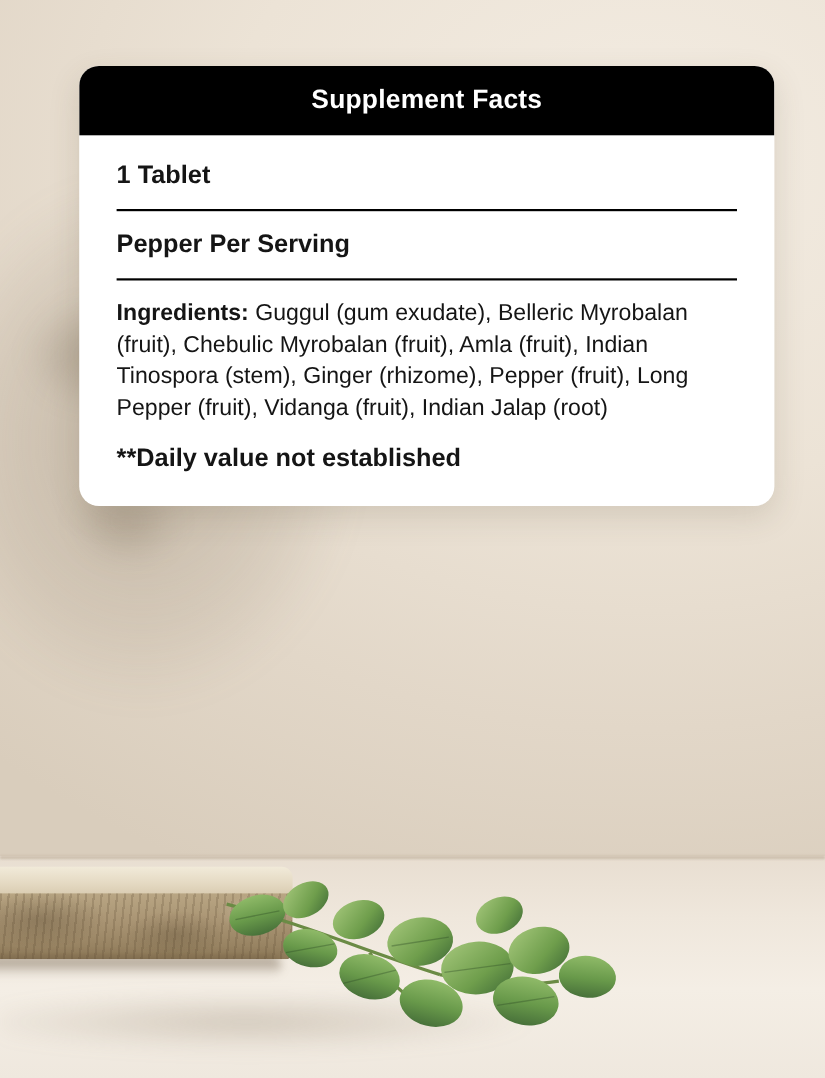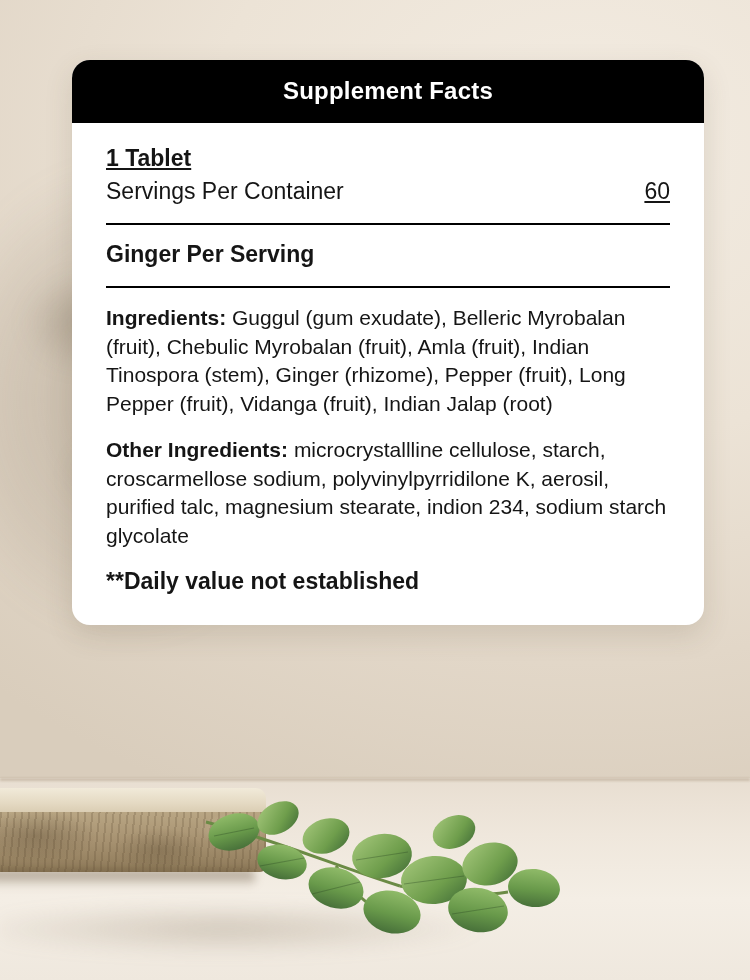--- a/index.html
+++ b/index.html
@@ -136,21 +136,21 @@
     color: #151515;
   }
 
   .row {
     display: flex;
     align-items: baseline;
     justify-content: space-between;
     margin: 0 0 6px 0;
   }
   .row .lbl { font-size: 23px; }
-  .row .val { font-size: 23px; text-align: right; text-decoration: underline; }
+  .row .val { font-size: 23px; text-align: right; }
   .row.bold .lbl, .row.bold .val { font-weight: bold; }
   .row.strong-title .lbl { font-weight: bold; font-size: 23px; }
 
   .rule {
     height: 2px;
     background: #000;
     margin: 18px 0 16px 0;
   }
 
   .para {
@@ -231,43 +231,35 @@
   <div class="panel">
 
     <div class="panel-header">Supplement Facts</div>
 
     <div class="panel-body">
 
       <div class="row bold">
         <span class="val">1 Tablet</span>
       </div>
 
-      <div class="row">
-        <span class="lbl">Servings Per Container</span>
-        <span class="val">60</span>
-      </div>
 
       <div class="rule"></div>
 
       <div class="row strong-title">
-        <span class="lbl">Ginger Per Serving</span>
+        <span class="lbl">Pepper Per Serving</span>
         <span class="val"></span>
       </div>
 
 
       <div class="rule"></div>
 
       <p class="para">
         <b>Ingredients:</b>
         <span>Guggul (gum exudate), Belleric Myrobalan (fruit), Chebulic Myrobalan (fruit), Amla (fruit), Indian Tinospora (stem), Ginger (rhizome), Pepper (fruit), Long Pepper (fruit), Vidanga (fruit), Indian Jalap (root)</span>
       </p>
 
-      <p class="para">
-        <b>Other Ingredients:</b>
-        <span>microcrystallline cellulose, starch, croscarmellose sodium, polyvinylpyrridilone K, aerosil, purified talc, magnesium stearate, indion 234, sodium starch glycolate</span>
-      </p>
 
       <div class="footnote">**Daily value not established</div>
 
     </div>
   </div>
 
 </div>
 
 </body></html>

